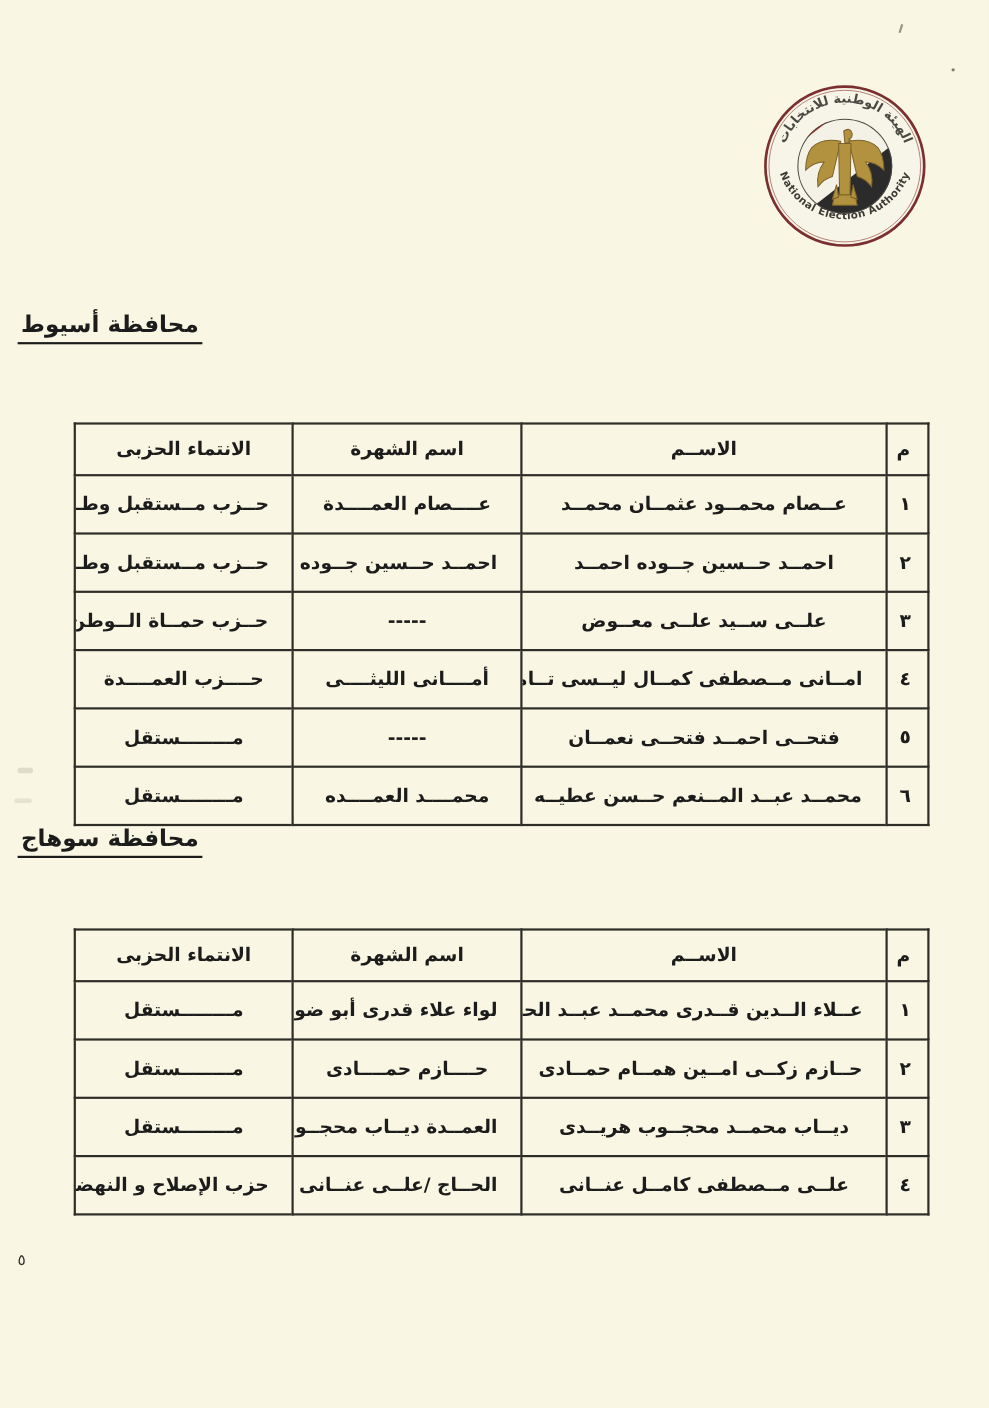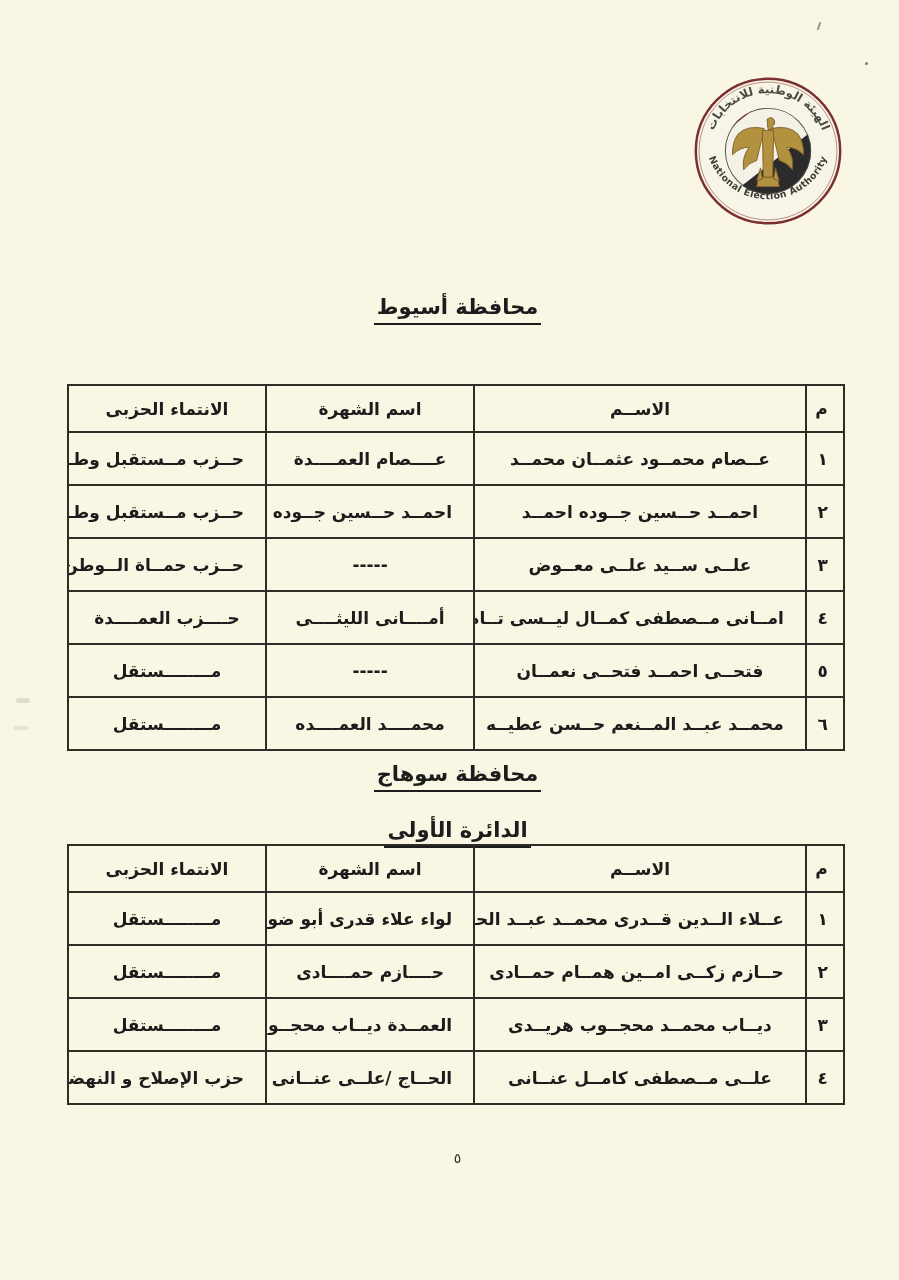--- a/index.html
+++ b/index.html
@@ -4,21 +4,21 @@
 <style>
   html,body{margin:0;padding:0;background:#dedede;}
   .page{
     position:relative;width:899px;height:1280px;margin:0 auto;
     background:#f9f7e3;overflow:hidden;
     font-family:"DejaVu Sans",sans-serif;color:#1c1c1c;direction:rtl;
   }
   
   .logo{position:absolute;top:76px;left:690px;width:156px;height:150px;direction:ltr;}
   
-  .center-line{position:absolute;left:16px;right:0;text-align:center;margin-top:12px;}
+  .center-line{position:absolute;left:16px;right:0;text-align:left;}
   .title-gov-1{top:283px;}
   .title-dist-1{top:341px;}
   .title-gov-2{top:750px;}
   .title-dist-2{top:806px;}
   .doc-title{
     display:inline-block;font-size:21px;font-weight:bold;
     border-bottom:2.5px solid #1c1c1c;padding:0 3px 4px;
     letter-spacing:0.5px;
   }
   
@@ -152,23 +152,20 @@
     <td class="col-name">محمــد عبــد المــنعم حــسن عطيــه</td>
     <td class="col-alias">محمــــد العمــــده</td>
     <td class="col-party">مــــــــستقل</td>
   </tr>
 </tbody>
   </table>
 
   <div class="center-line title-gov-2">
     <span class="doc-title">محافظة سوهاج</span>
   </div>
-  <div class="center-line title-dist-2">
-    <span class="doc-title">الدائرة الأولى</span>
-  </div>
 
   <table class="cand-table table-2">
     <colgroup>
         <col class="col-num">
         <col class="col-name">
         <col class="col-alias">
         <col class="col-party">
       </colgroup>
     <thead>
       <tr>

